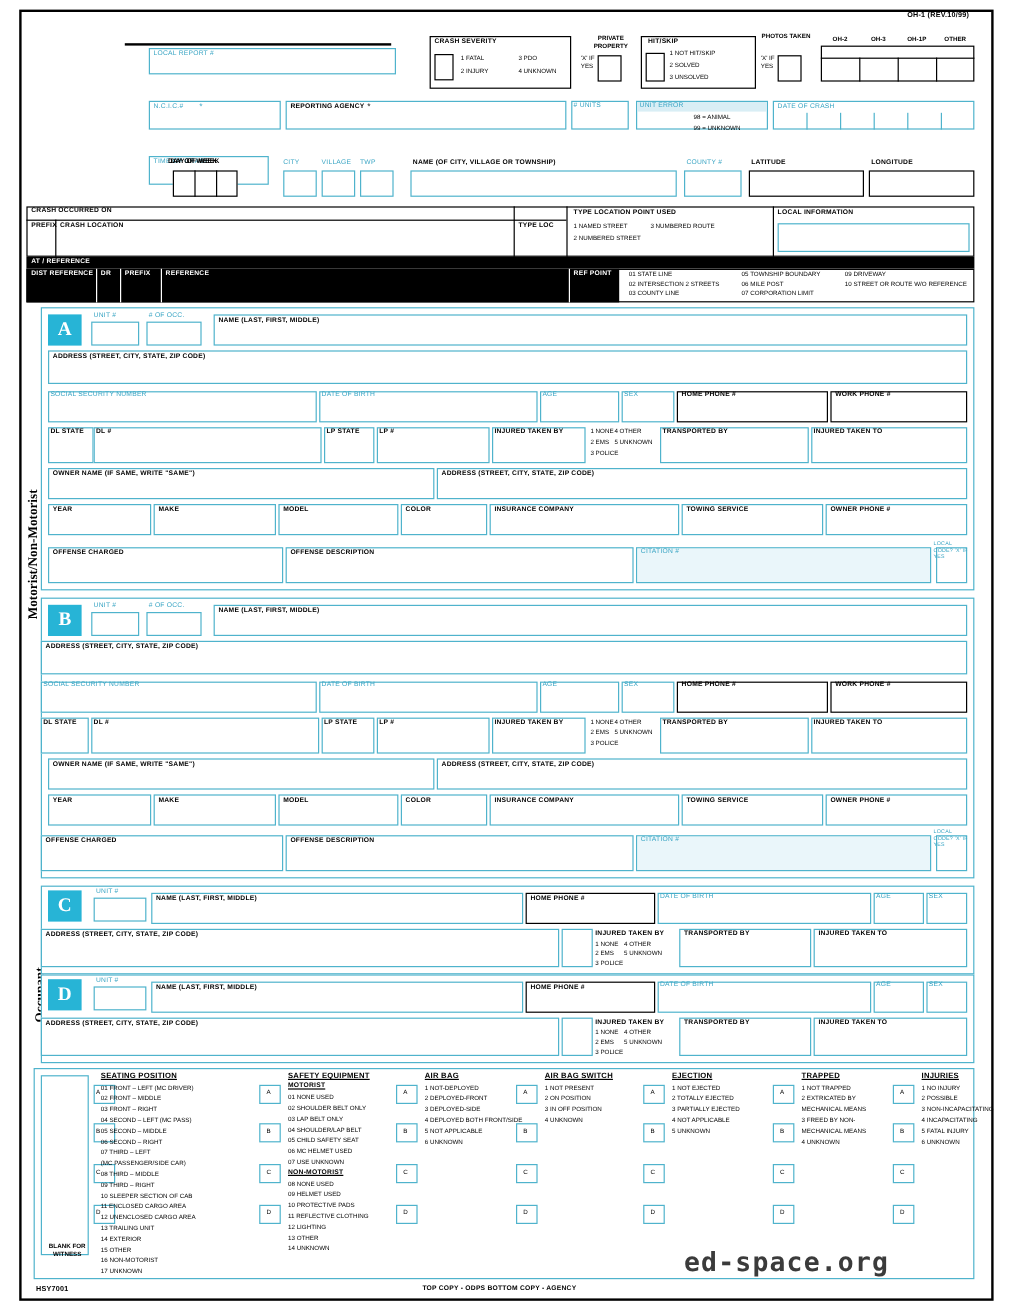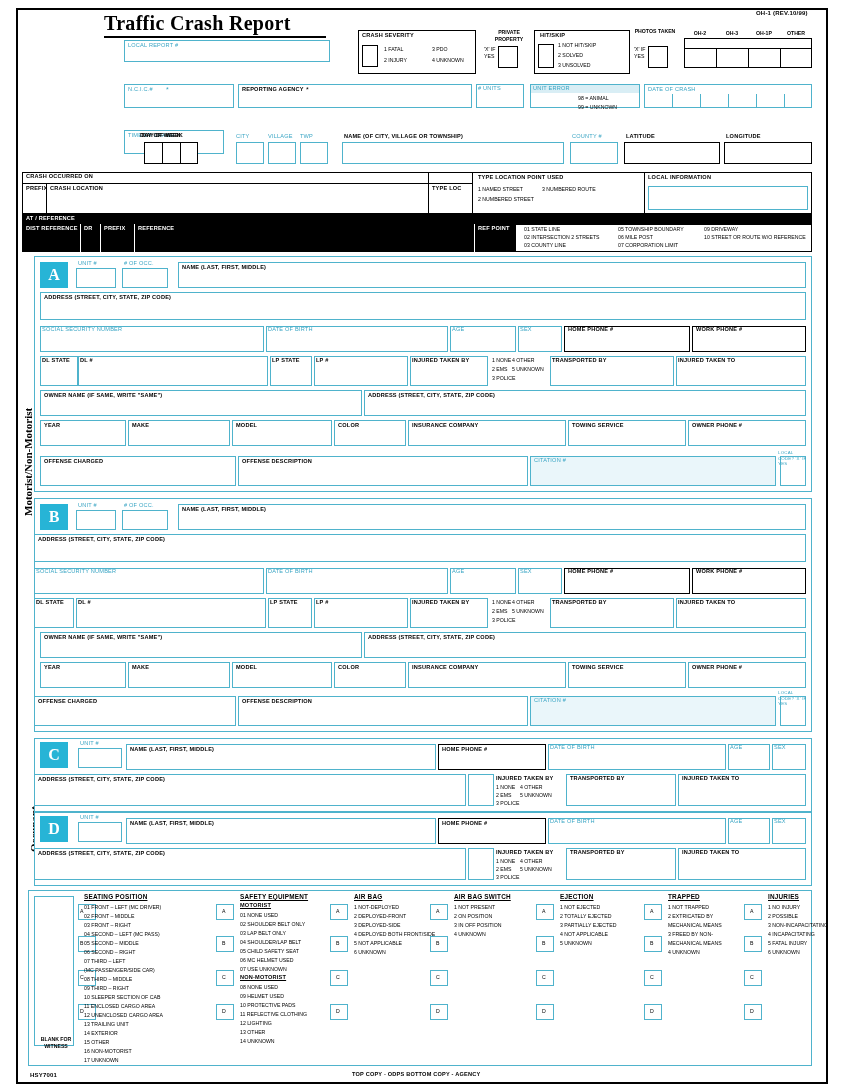--- a/index.html
+++ b/index.html
@@ -59,21 +59,20 @@
 </head>
 <body>
 
 <div class="page">
 
   <div class="lbl" style="position:absolute;left:756px;top:10px;font-size:6px;font-weight:bold;">OH-1 (Rev.10/99)</div>
 
   <div class="outer"></div>
 
 
-  <div class="hdr-title" style="left:104px;top:12px;font-size:20px;letter-spacing:.3px;">Traffic Crash Report</div>
   <div class="lnk" style="left:104px;top:36px;width:222px;height:1.5px;"></div>
 
   <div class="bx" style="left:124px;top:40px;width:206px;height:22px;"></div>
   <div class="lbl lbl-c" style="position:absolute;left:128px;top:43px;">LOCAL REPORT #</div>
 
   <div class="bxk" style="left:358px;top:30px;width:118px;height:44px;"></div>
   <div class="lbl" style="position:absolute;left:362px;top:33px;font-weight:bold;">CRASH SEVERITY</div>
   <div class="bxk" style="left:362px;top:45px;width:16px;height:22px;"></div>
   <div class="tiny" style="position:absolute;left:384px;top:46px;width:40px;">1 FATAL</div>
   <div class="tiny" style="position:absolute;left:432px;top:46px;width:44px;">3 PDO</div>
@@ -561,17 +560,18 @@
     </div>
   <div class="bx" style="left:744px;top:904px;width:18px;height:16px;"></div>
   <div class="bx" style="left:744px;top:936px;width:18px;height:16px;"></div>
   <div class="bx" style="left:744px;top:970px;width:18px;height:16px;"></div>
   <div class="bx" style="left:744px;top:1004px;width:18px;height:16px;"></div>
   <div class="tiny" style="position:absolute;left:750px;top:908px;">A</div>
   <div class="tiny" style="position:absolute;left:750px;top:940px;">B</div>
   <div class="tiny" style="position:absolute;left:750px;top:974px;">C</div>
   <div class="tiny" style="position:absolute;left:750px;top:1008px;">D</div>
 
+  <div class="watermark" style="left:570px;top:1040px;font-size:22px;letter-spacing:1px;">ed-space.org</div>
 
   <div class="lbl" style="position:absolute;left:30px;top:1072px;font-weight:bold;font-size:6px;">HSY7001</div>
   <div class="lbl" style="position:absolute;left:352px;top:1072px;font-weight:bold;font-size:5.6px;">Top Copy - ODPS   Bottom Copy - Agency</div>
 
 </div>
 
 </body></html>

